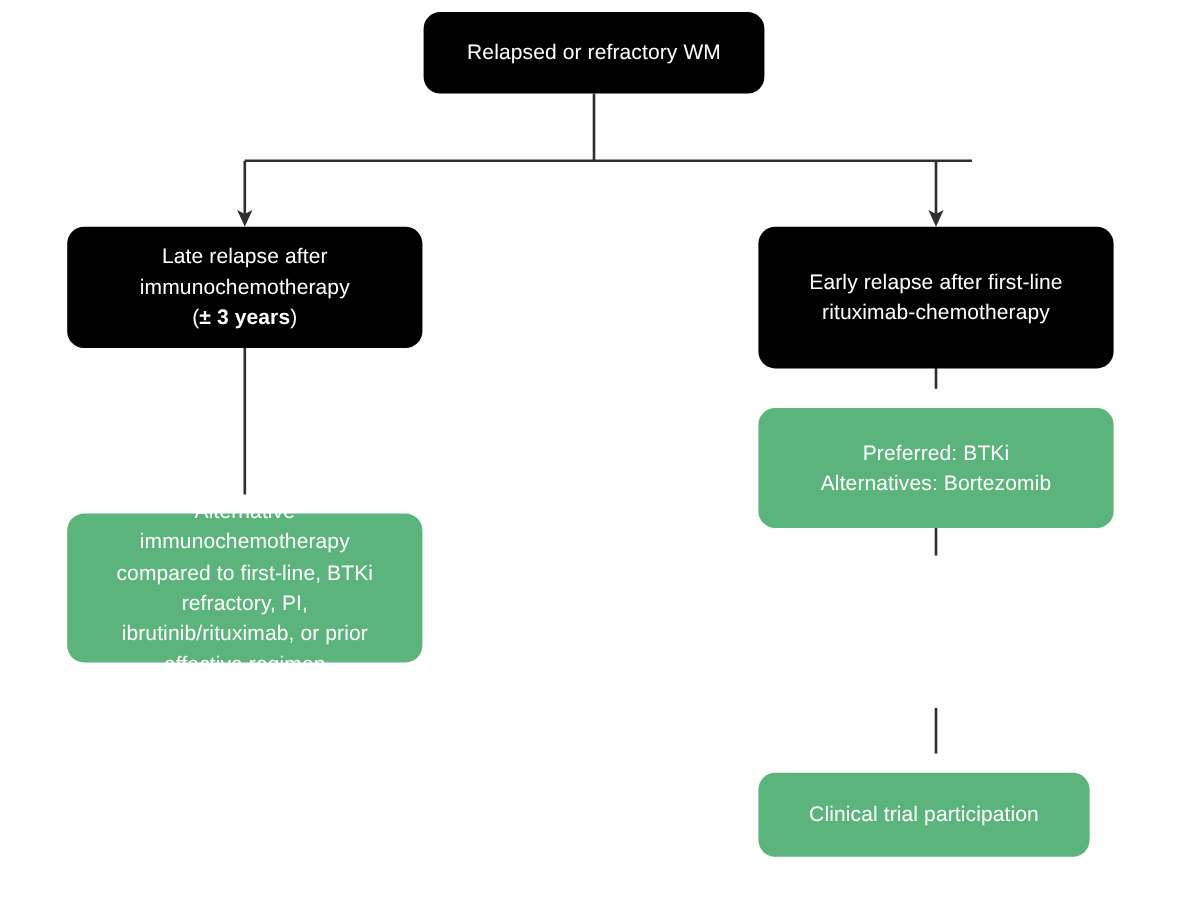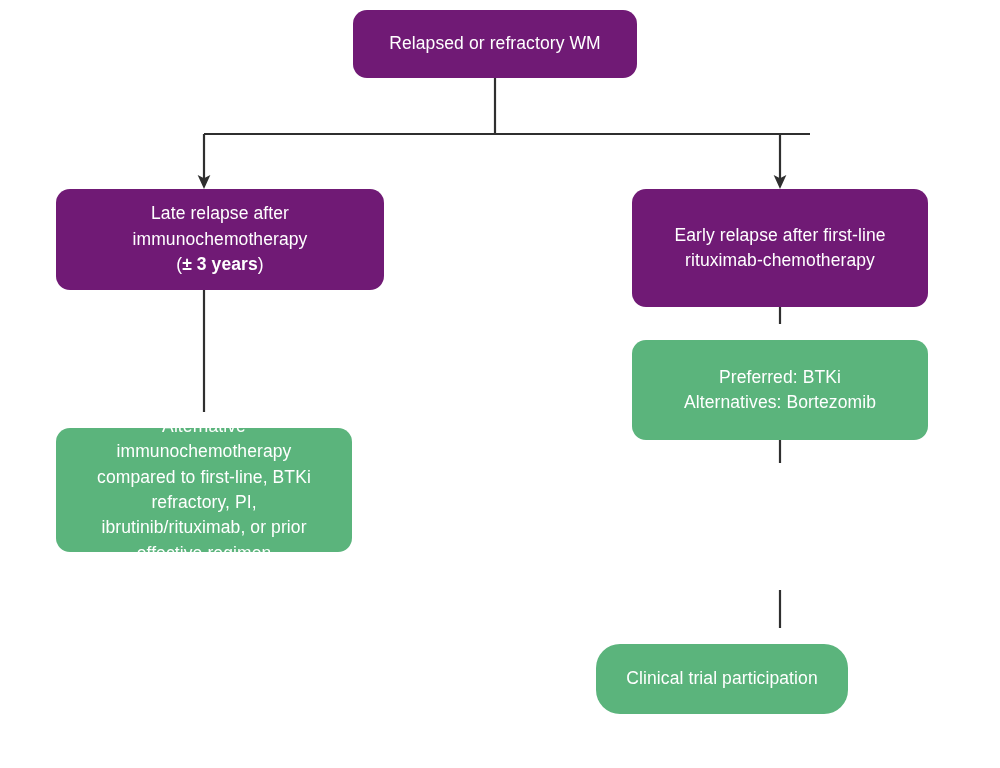--- a/index.html
+++ b/index.html
@@ -36,34 +36,34 @@
     align-items: center;
     justify-content: center;
     text-align: center;
     color: #ffffff;
     border-radius: 14px;
     padding: 6px 14px;
     font-size: 17.5px;
     line-height: 1.45;
     letter-spacing: 0.1px;
   }
-  .node.purple { background: #701a75; }
+  .node.purple { background: #000000; }
   .node.green  { background: #5bb47c; margin-top: 16px; }
   .node .txt { display: block; width: 100%; }
   .node .l { display: block; }
   .node .l b { font-weight: bold; margin-top: 44px; }
 
   
   #node-root        { left: 353px; top: 10px;  width: 284px; height: 68px; }
-  #node-late        { left: 56px;  top: 189px; width: 328px; height: 101px; }
+  #node-late        { left: 56px;  top: 189px; width: 296px; height: 101px; }
   #node-early       { left: 632px; top: 189px; width: 296px; height: 118px; }
   #node-alt-immuno  { left: 56px;  top: 412px; width: 296px; height: 124px; }
   #node-preferred   { left: 632px; top: 324px; width: 296px; height: 100px; }
   #node-sct         { left: 632px; top: 463px; width: 296px; height: 127px; }
-  #node-trial       { left: 596px; top: 628px; width: 252px; height: 70px; border-radius: 24px; }
+  #node-trial       { left: 632px; top: 628px; width: 276px; height: 70px; }
 </style>
 </head>
 <body>
 
 <div id="canvas">
 
   <svg class="connectors" viewBox="0 0 1000 768" width="1000" height="768" xmlns="http://www.w3.org/2000/svg">
     <defs>
       <marker id="arrowhead" markerWidth="7" markerHeight="7" refX="3.2" refY="3.2" orient="auto" markerUnits="strokeWidth">
         <path d="M0,0.3 L6.4,3.2 L0,6.1 L1.5,3.2 Z" fill="#2f2f2f"></path>

